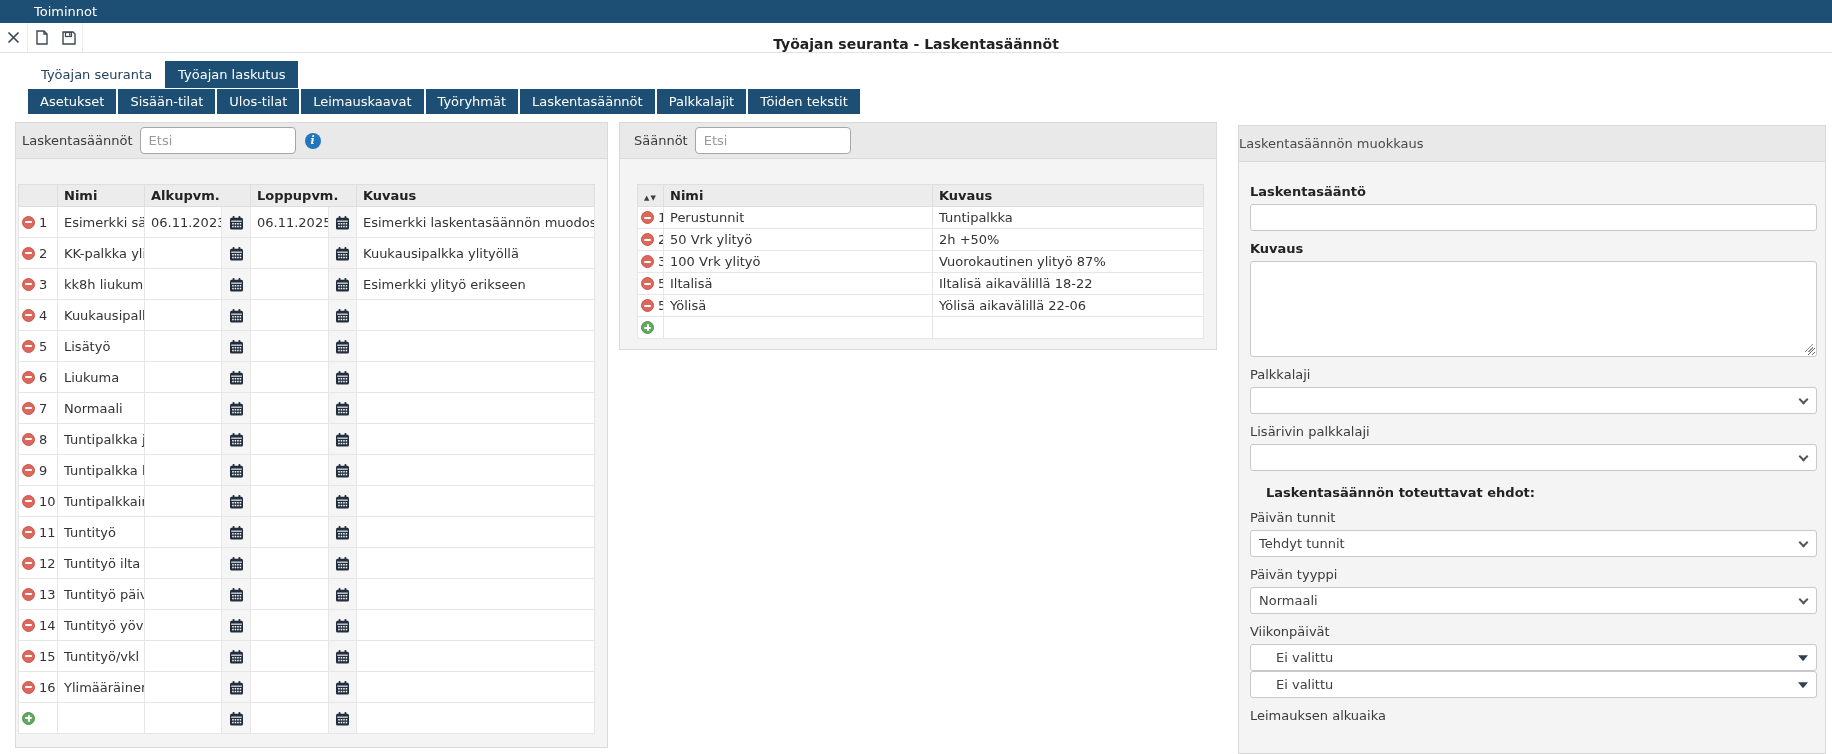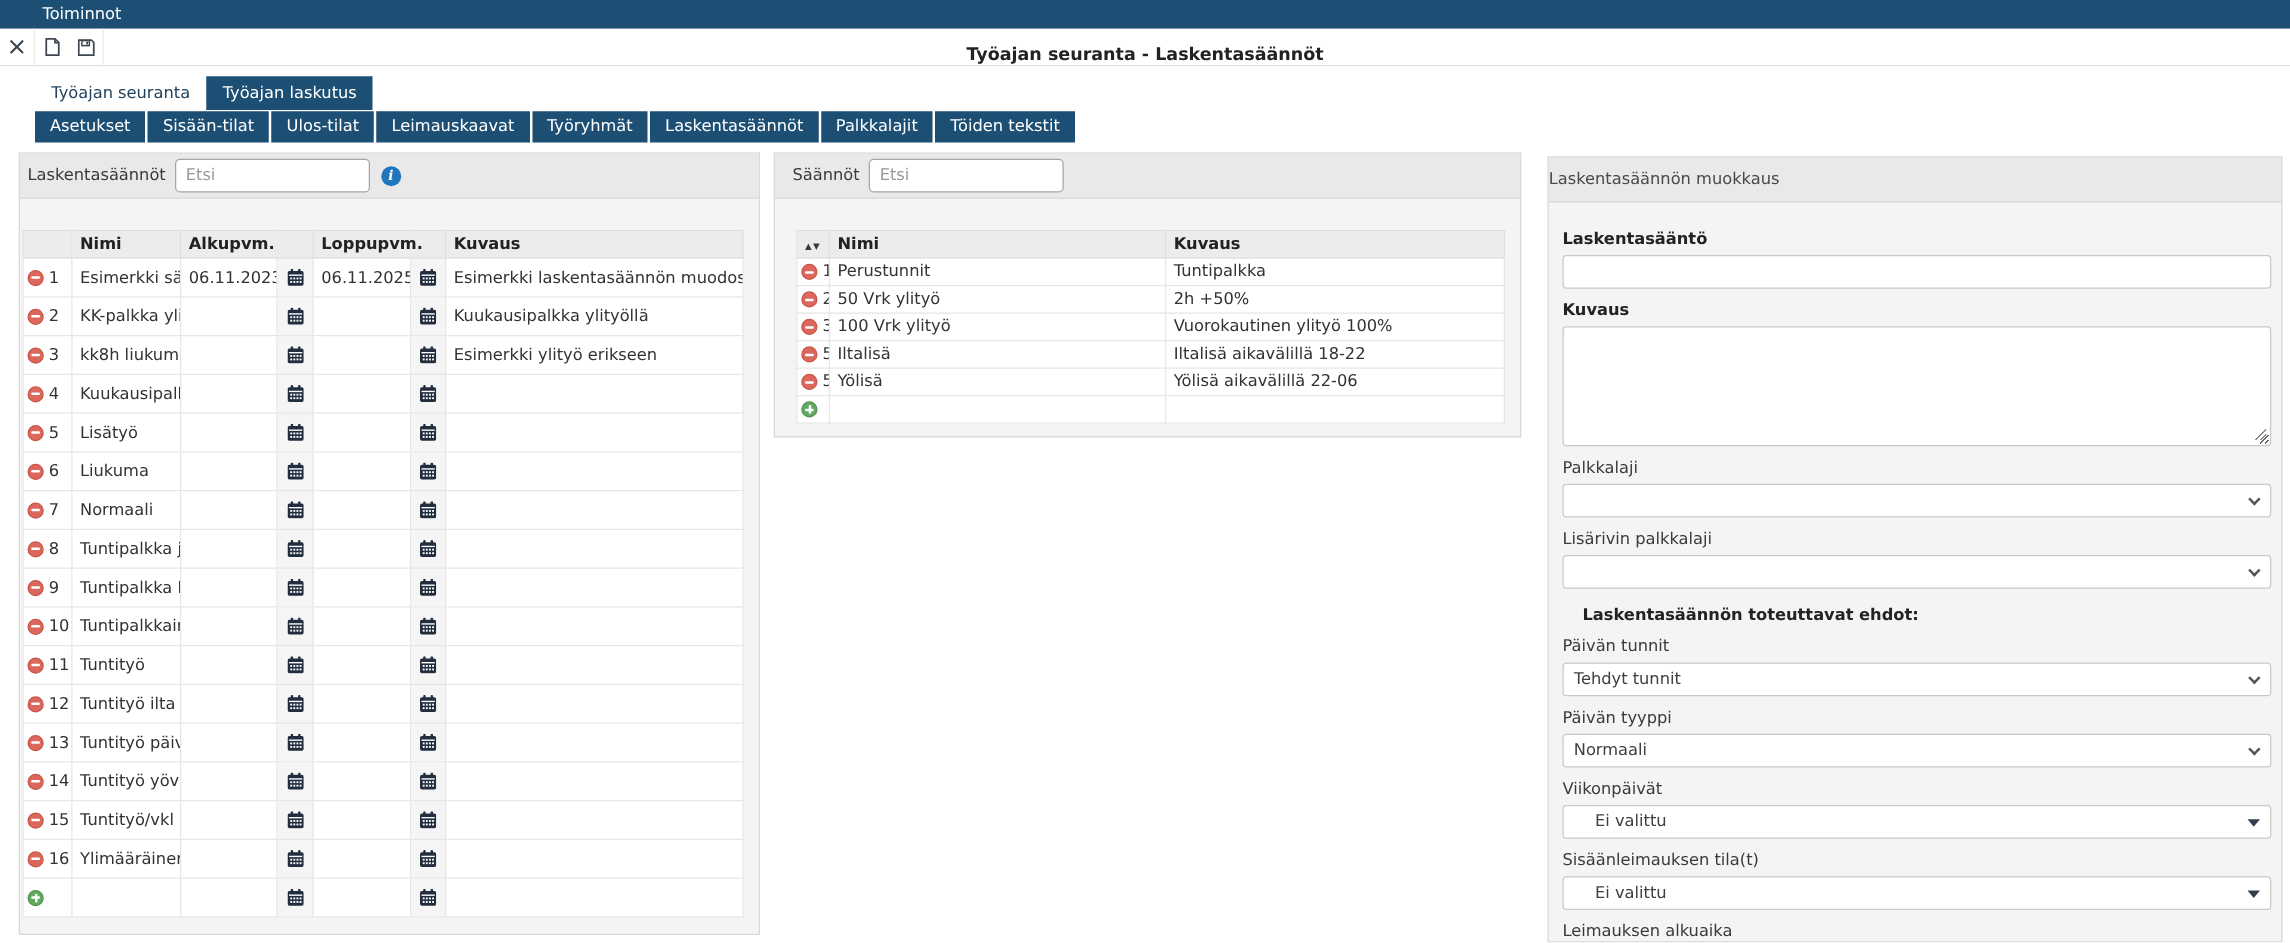--- a/index.html
+++ b/index.html
@@ -952,21 +952,21 @@
     <td>2h +50%</td>
   </tr>
         <tr>
     <td class="c-ic">
             <span class="rowhead">
               <span class="ic ic-minus"></span>
               <span class="rownum">3</span>
             </span>
           </td>
     <td>100 Vrk ylityö</td>
-    <td>Vuorokautinen ylityö 100%</td>
+    <td>Vuorokautinen ylityö 87%</td>
   </tr>
         <tr>
     <td class="c-ic">
             <span class="rowhead">
               <span class="ic ic-minus"></span>
               <span class="rownum">5</span>
             </span>
           </td>
     <td>Iltalisä</td>
     <td>Iltalisä aikavälillä 18-22</td>
@@ -996,17 +996,17 @@
 
 <div class="panel" id="panel-right">
   <div class="panel-head">
     <span class="phl">Laskentasäännön muokkaus</span>
   </div>
   <div class="form" id="edit-form"><label class="f-label bold">Laskentasääntö</label><input class="f-input" type="text" value="" style=""><label class="f-label bold">Kuvaus</label><div class="f-tawrap">
         <textarea class="f-textarea" style=""></textarea>
       </div><label class="f-label">Palkkalaji</label><div class="f-selwrap"><select class="f-select"><option></option></select><span class="chev"></span></div><label class="f-label">Lisärivin palkkalaji</label><div class="f-selwrap"><select class="f-select"><option></option></select><span class="chev"></span></div><div class="f-heading">Laskentasäännön toteuttavat ehdot:</div><label class="f-label">Päivän tunnit</label><div class="f-selwrap"><select class="f-select"><option>Tehdyt tunnit</option></select><span class="chev"></span></div><label class="f-label">Päivän tyyppi</label><div class="f-selwrap"><select class="f-select"><option>Normaali</option></select><span class="chev"></span></div><label class="f-label">Viikonpäivät</label><div class="f-multi">
         <span>Ei valittu</span>
         <span class="tri"></span>
-      </div><label class="f-label">Sisäänleimauksen tila(t)</label><div class="f-multi">
+      </div><div class="f-multi">
         <span>Ei valittu</span>
         <span class="tri"></span>
       </div><label class="f-label">Leimauksen alkuaika</label></div>
 </div>
 
 </body></html>

